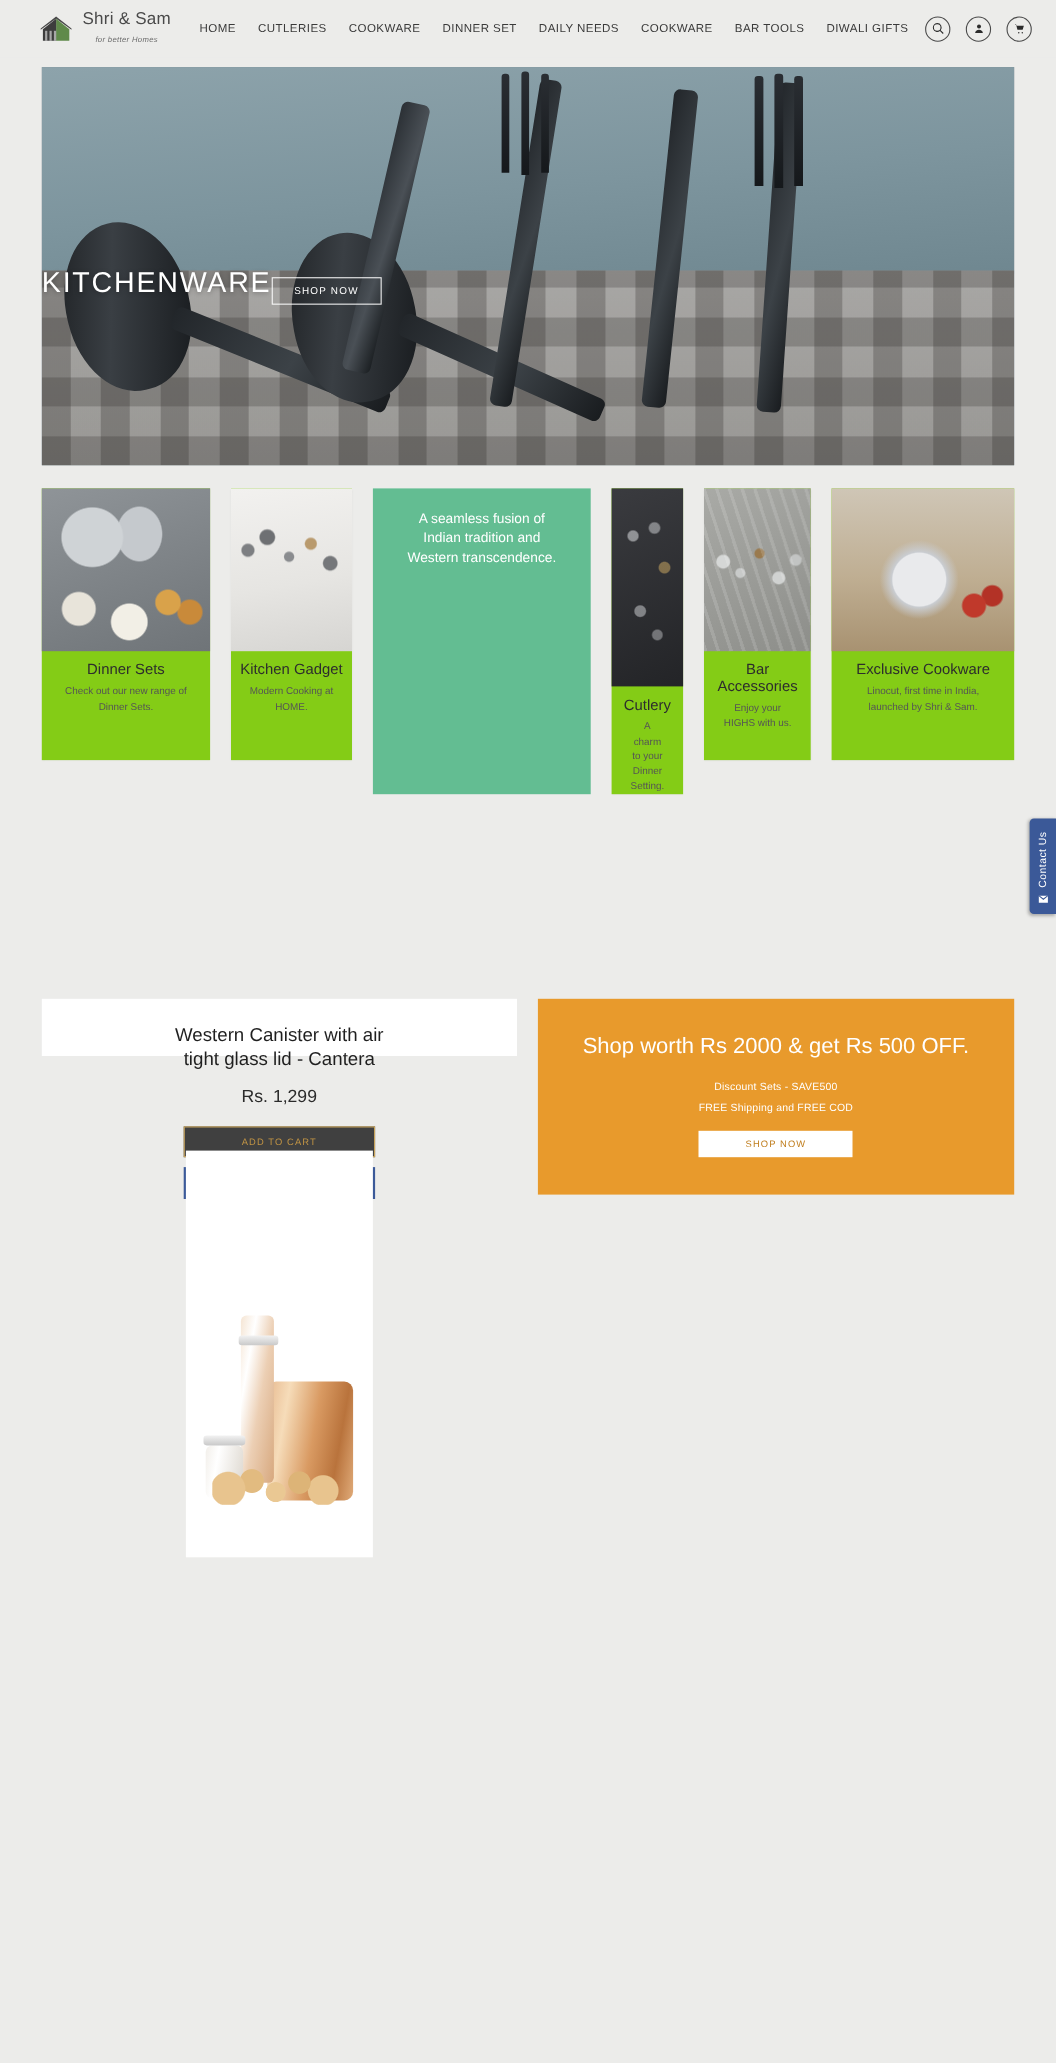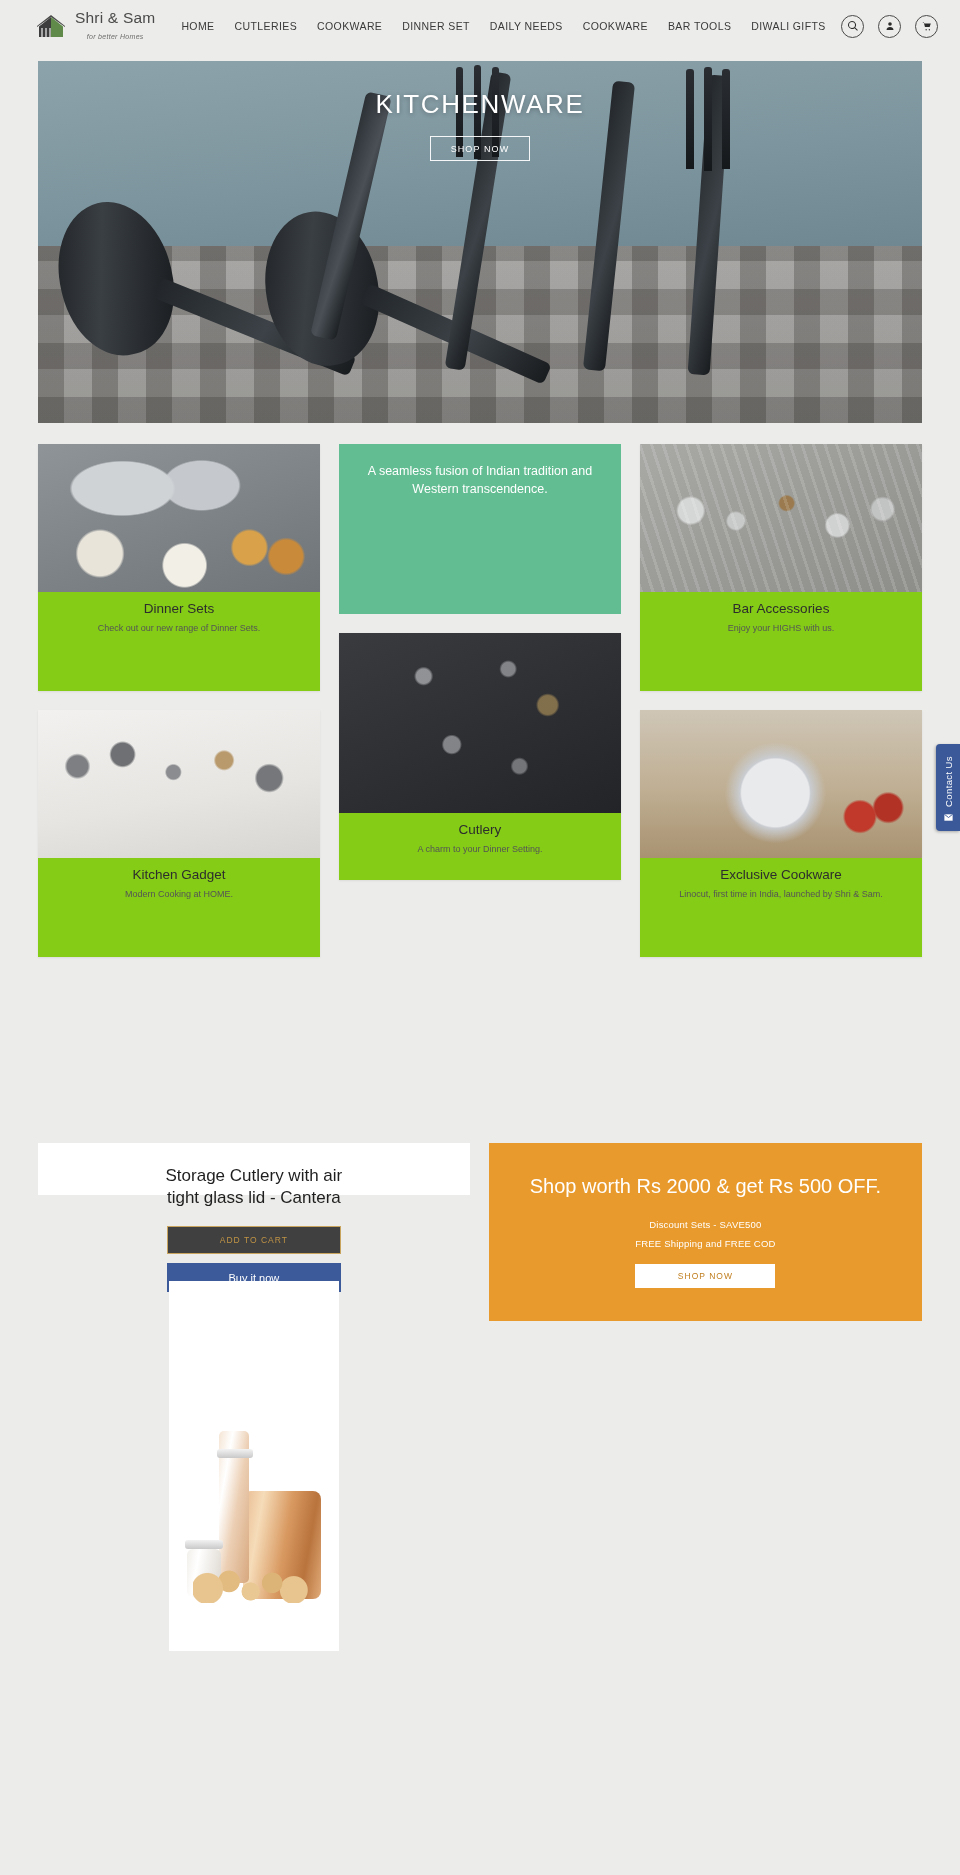--- a/index.html
+++ b/index.html
@@ -86,21 +86,21 @@
     background: linear-gradient(100deg, #22262a, #3c4247 55%, #191c1f);
     border-radius: 6px;
   }
   .fork-tine {
     position: absolute;
     background: linear-gradient(180deg, #2a2e33, #15181b);
     border-radius: 3px 3px 0 0;
   }
   .hero-overlay {
     position: absolute; inset: 0;
-    display: flex; flex-direction: column;
+    display: flex; flex-direction: row;
     align-items: center;
     padding-top: 28px;
     z-index: 5;
   }
   .hero-title {
     color: #fff;
     font-size: 26px;
     font-weight: 300;
     letter-spacing: 1.6px;
     text-shadow: 0 1px 5px rgba(0,0,0,.30);
@@ -119,21 +119,21 @@
   }
 
   
   .cat-section {
     margin: 21px 38px 0 38px;
     display: grid;
     grid-template-columns: 1fr 1fr 1fr;
     gap: 19px;
     align-items: start;
   }
-  .cat-col { display: flex; flex-direction: column; gap: 19px; }
+  .cat-col { display: flex; flex-direction: row; gap: 19px; }
   .cat-card {
     background: #84cc16;
     box-shadow: 0 1px 2px rgba(0,0,0,.07);
   }
   .cat-card.tall { min-height: 247px; }
   .cat-img { width: 100%; height: 148px; position: relative; overflow: hidden; }
   .cat-title {
     text-align: center;
     font-size: 13.5px;
     font-weight: 400;
@@ -491,21 +491,22 @@
       <div class="cat-sub">Linocut, first time in India, launched by Shri &amp; Sam.</div>
     </div>
   </div>
 </div>
 
 <div class="bottom-section">
 
   <div class="product-col">
     <div class="product-card"></div>
     <div class="product-inner">
-      <div class="product-title">Storage Cutlery with air tight glass lid - Cantera</div>
+      <div class="product-title">Western Canister with air tight glass lid - Cantera</div>
+      <div class="product-price">Rs. 1,299</div>
       <button class="btn-add">ADD TO CART</button>
       <button class="btn-buy">Buy it now</button>
     </div>
     <div class="product-photo">
       <div class="canister">
         <div class="can-body"></div>
         <div class="can-tube"></div>
         <div class="can-tube2"></div>
         <div class="can-lid" style="left:38px; top:52px;"></div>
         <div class="can-lid" style="left:6px; bottom:58px; width:38px;"></div>

